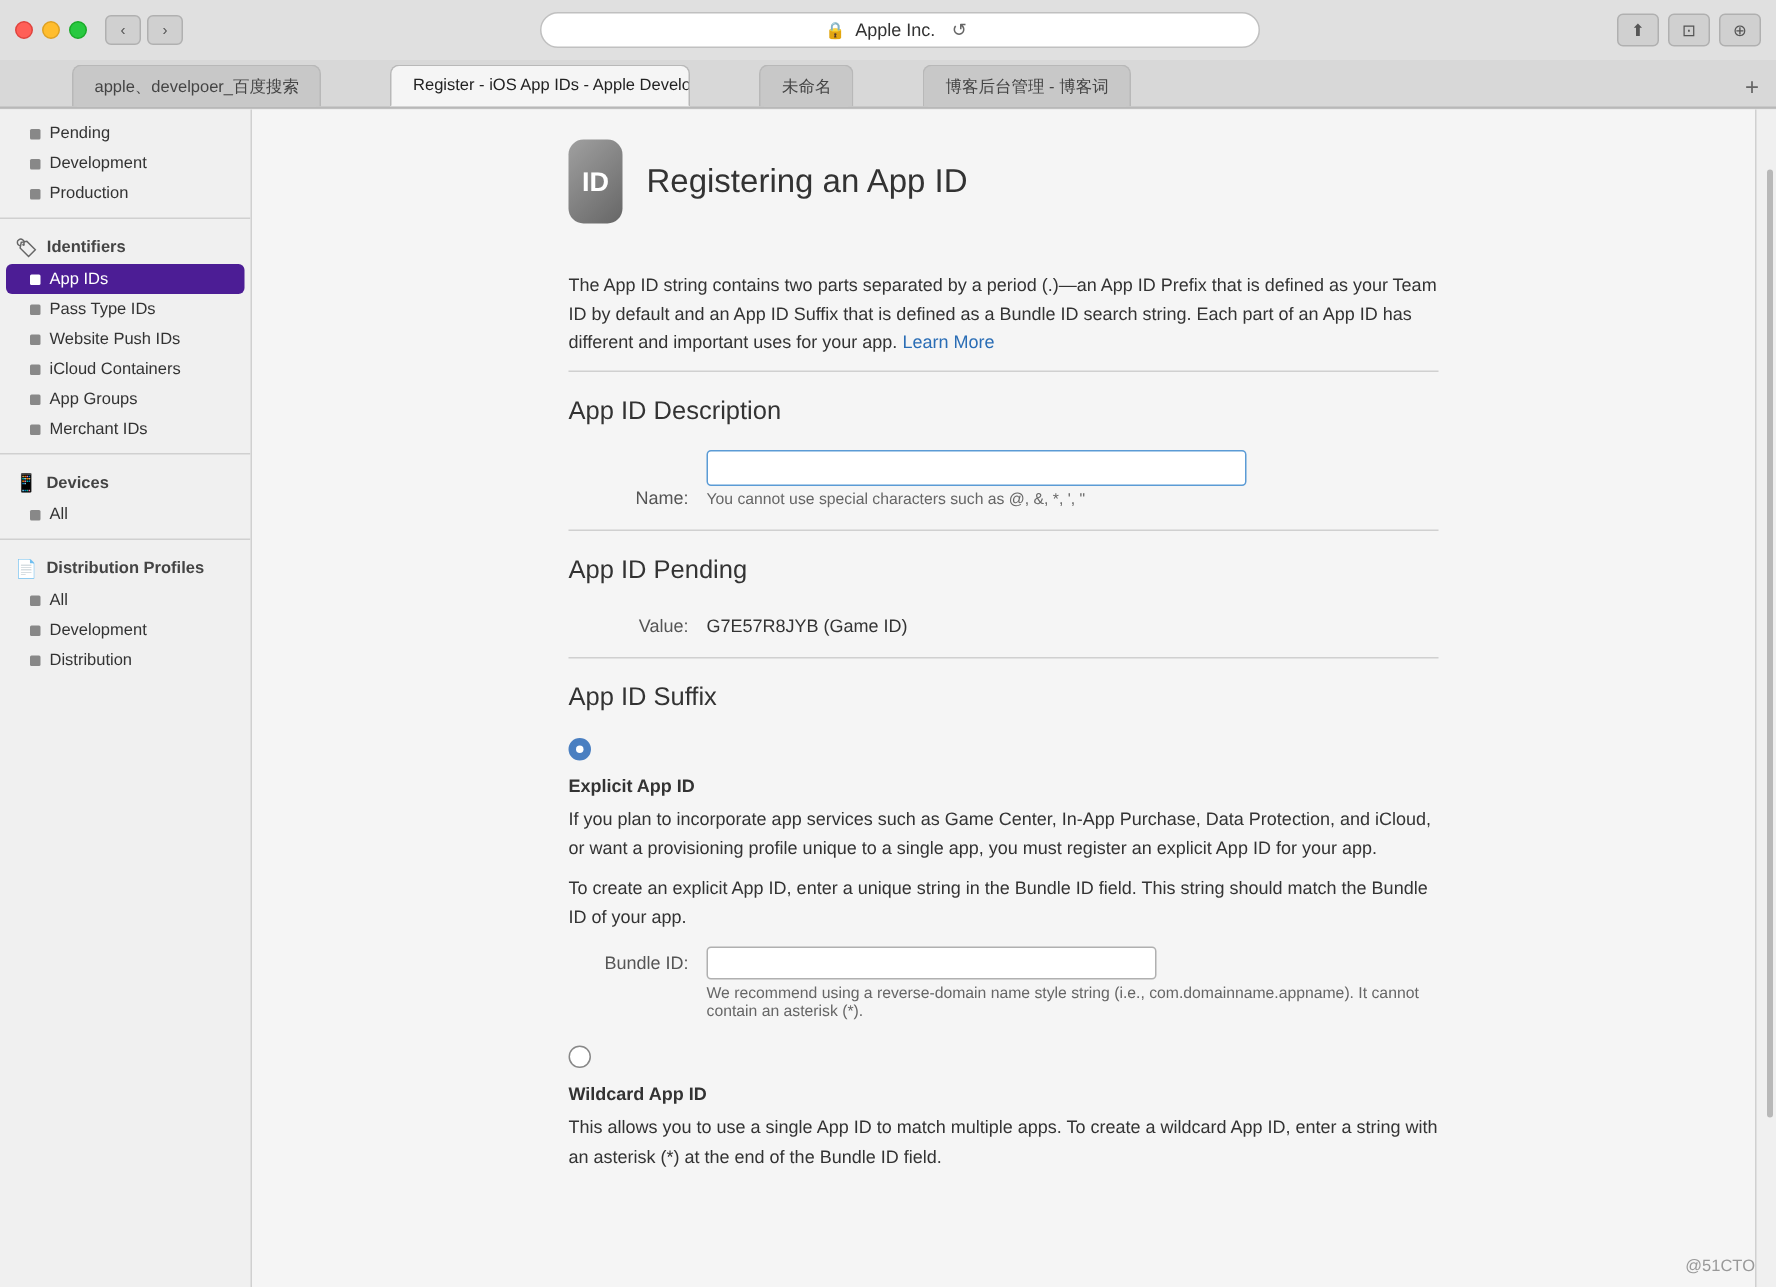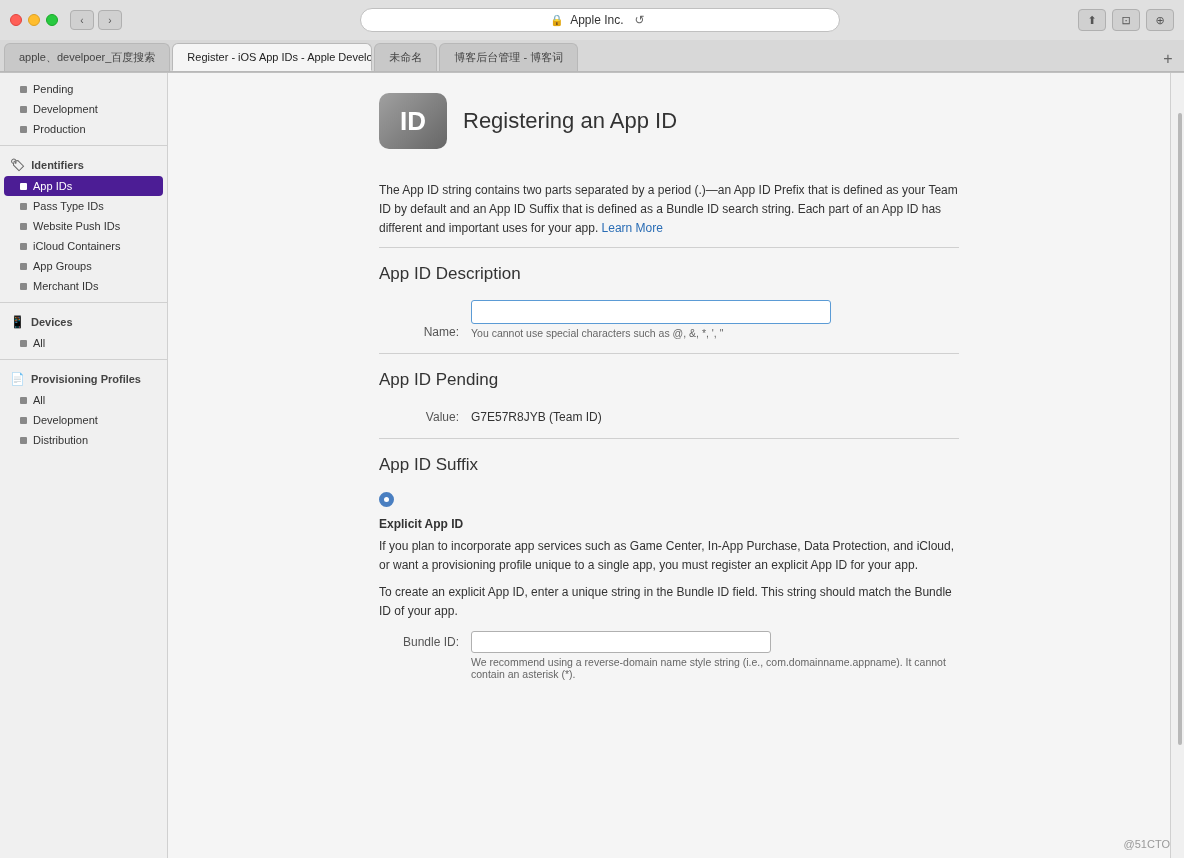--- a/index.html
+++ b/index.html
@@ -17,21 +17,21 @@
     .nav-btn { width: 24px; height: 20px; background: #d0d0d0; border: 1px solid #b0b0b0; border-radius: 4px; display: flex; align-items: center; justify-content: center; cursor: pointer; font-size: 10px; color: #555; }
     .address-bar-wrap { flex: 1; display: flex; align-items: center; justify-content: center; margin: 0 10px; }
     .address-bar { width: 480px; height: 24px; background: white; border: 1px solid #c0c0c0; border-radius: 12px; display: flex; align-items: center; justify-content: center; gap: 6px; font-size: 12px; color: #333; }
     .lock-icon { color: #4a9a4a; font-size: 11px; }
     .refresh-btn { width: 20px; height: 20px; display: flex; align-items: center; justify-content: center; font-size: 12px; color: #666; }
     .toolbar-right { display: flex; gap: 6px; }
     .toolbar-btn { width: 28px; height: 22px; background: #d0d0d0; border: 1px solid #b0b0b0; border-radius: 4px; display: flex; align-items: center; justify-content: center; font-size: 11px; color: #555; cursor: pointer; }
 
     
     .tabs-bar { display: flex; background: #d8d8d8; border-bottom: 1px solid #b8b8b8; height: 32px; align-items: flex-end; padding: 0 4px; }
-    .tab { height: 28px; padding: 0 14px; display: flex; align-items: center; font-size: 11px; color: #444; border: 1px solid #b8b8b8; border-bottom: none; border-radius: 6px 6px 0 0; margin-right: 2px; cursor: pointer; max-width: 200px; overflow: hidden; white-space: nowrap; }
+    .tab { height: 28px; padding: 0 14px; display: flex; align-items: center; font-size: 11px; color: #444; border: 1px solid #b8b8b8; border-bottom: none; border-radius: 6px 6px 0 0; margin-right: 2px; cursor: pointer; max-width: 200px; overflow: hidden; white-space: nowrap; margin-left: 44px; }
     .tab.active { background: #f5f5f5; color: #222; border-bottom: 1px solid #f5f5f5; z-index: 1; }
     .tab.inactive { background: #c8c8c8; }
     .tab-add { width: 24px; height: 24px; display: flex; align-items: center; justify-content: center; font-size: 16px; color: #666; margin-left: auto; cursor: pointer; }
 
     
     .main-layout { display: flex; height: calc(858px - 32px - 35px); background: #f5f5f5; }
 
     
     .sidebar { width: 168px; background: #f0f0f0; border-right: 1px solid #d0d0d0; overflow-y: auto; flex-shrink: 0; padding-bottom: 10px; }
     .sidebar-section { margin-top: 6px; }
@@ -42,21 +42,21 @@
     .sidebar-item-bullet { width: 7px; height: 7px; background: #888; border-radius: 1px; flex-shrink: 0; }
     .sidebar-item.selected .sidebar-item-bullet { background: white; }
     .sidebar-divider { height: 1px; background: #d0d0d0; margin: 6px 0; }
 
     
     .content-area { flex: 1; overflow-y: auto; background: #f5f5f5; }
     .content-inner { max-width: 640px; margin: 0 auto; padding: 20px 30px; }
 
     
     .page-header { display: flex; align-items: center; gap: 16px; margin-bottom: 20px; padding-bottom: 12px; }
-    .page-header-icon { width: 68px; height: 56px; background: linear-gradient(135deg, #a0a0a0, #666); border-radius: 10px; display: flex; align-items: center; justify-content: center; color: white; font-size: 26px; font-weight: bold; flex-shrink: 0; }
+    .page-header-icon { width: 36px; height: 56px; background: linear-gradient(135deg, #a0a0a0, #666); border-radius: 10px; display: flex; align-items: center; justify-content: center; color: white; font-size: 18px; font-weight: bold; flex-shrink: 0; }
     .page-header-title { font-size: 22px; font-weight: 300; color: #333; }
 
     
     .info-text { font-size: 12px; color: #333; line-height: 1.6; margin-bottom: 8px; }
     .info-text a { color: #2a6db5; text-decoration: none; }
 
     .section-divider { border: none; border-top: 1px solid #d0d0d0; margin: 0 0 16px 0; }
     .section-title { font-size: 17px; font-weight: 400; color: #333; margin-bottom: 16px; }
 
     
@@ -196,21 +196,21 @@
         <div class="sidebar-item-bullet"></div>
         <span>All</span>
       </div>
     </div>
 
     <div class="sidebar-divider"></div>
 
     <div class="sidebar-section">
       <div class="sidebar-section-header">
         <span class="sidebar-section-icon">📄</span>
-        <span>Provisioning Profiles</span>
+        <span>Distribution Profiles</span>
       </div>
       <div class="sidebar-item">
         <div class="sidebar-item-bullet"></div>
         <span>All</span>
       </div>
       <div class="sidebar-item">
         <div class="sidebar-item-bullet"></div>
         <span>Development</span>
       </div>
       <div class="sidebar-item">
@@ -244,21 +244,21 @@
           <input type="text" class="form-input" style="">
           <div class="form-hint">You cannot use special characters such as @, &amp;, *, ', "</div>
         </div>
       </div>
 
       <hr class="section-divider">
       <h2 class="section-title">App ID Pending</h2>
 
       <div class="form-row">
         <label class="form-label">Value:</label>
-        <div class="form-value">G7E57R8JYB (Team ID)</div>
+        <div class="form-value">G7E57R8JYB (Game ID)</div>
       </div>
 
       <hr class="section-divider">
       <h2 class="section-title">App ID Suffix</h2>
 
       <div class="radio-option">
         <div class="radio-circle checked">
         </div>
         <div class="radio-content">
           <div class="radio-title">Explicit App ID</div>
@@ -267,20 +267,27 @@
           <div class="bundle-row">
             <label class="bundle-label">Bundle ID:</label>
             <div>
               <input type="text" class="bundle-input" style="">
               <div class="bundle-hint">We recommend using a reverse-domain name style string (i.e., com.domainname.appname). It cannot contain an asterisk (*).</div>
             </div>
           </div>
         </div>
       </div>
 
+      <div class="radio-option">
+        <div class="radio-circle-empty"></div>
+        <div class="radio-content">
+          <div class="radio-title">Wildcard App ID</div>
+          <div class="radio-desc">This allows you to use a single App ID to match multiple apps. To create a wildcard App ID, enter a string with an asterisk (*) at the end of the Bundle ID field.</div>
+        </div>
+      </div>
 
     </div>
   </div>
 
   <div class="right-scrollbar">
     <div class="content-scroll"></div>
   </div>
 </div>
 
 <div style="position: fixed; bottom: 8px; right: 14px; font-size: 11px; color: #999; z-index: 999;">@51CTO</div>

